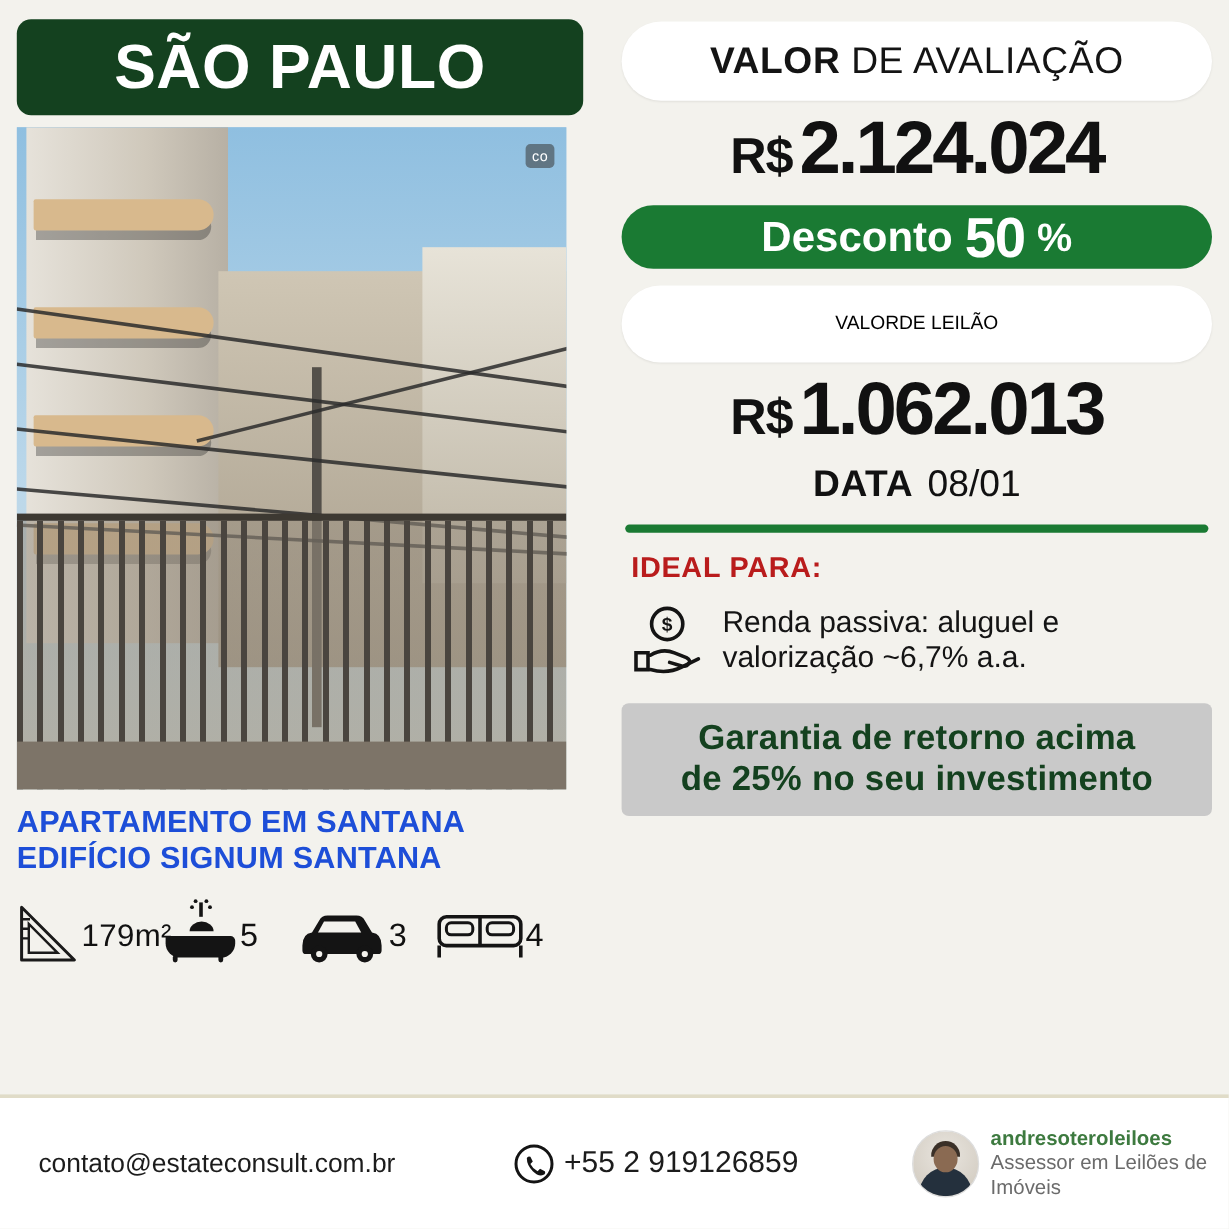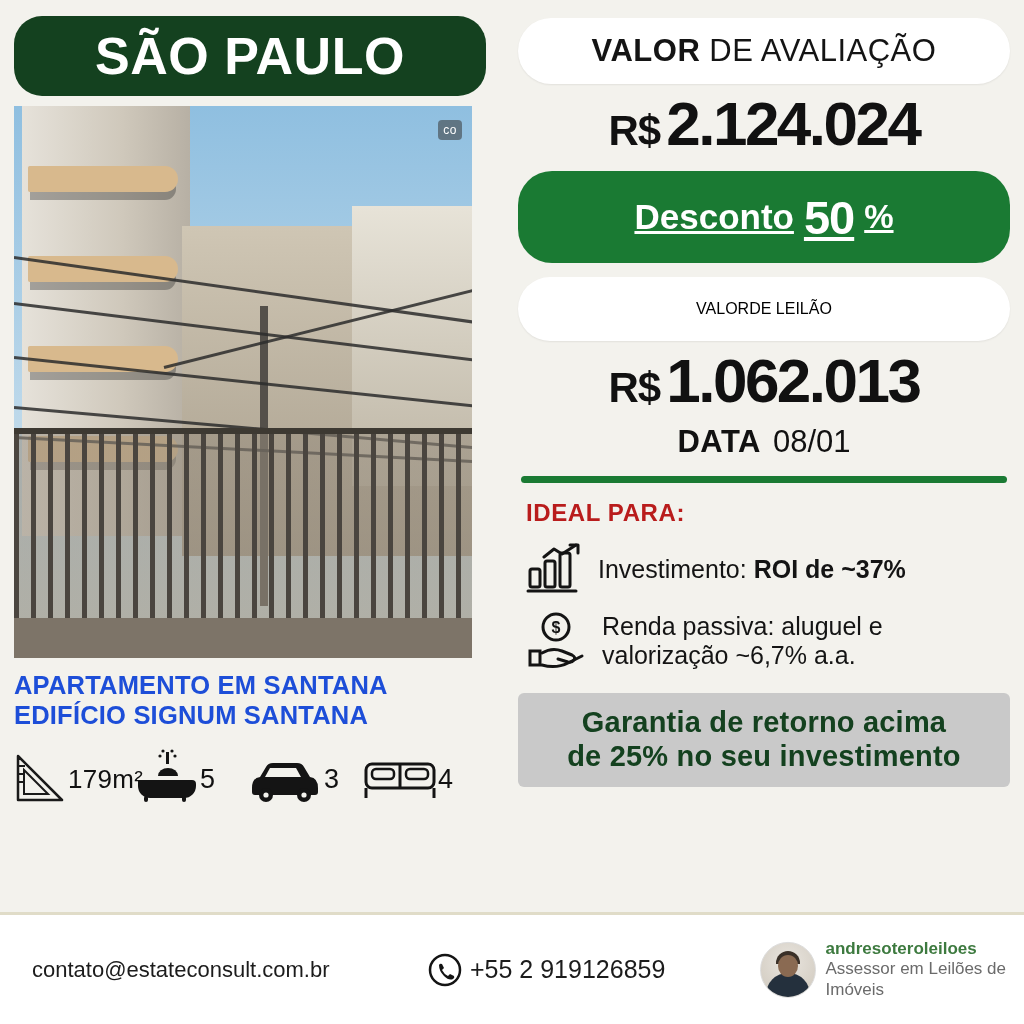--- a/index.html
+++ b/index.html
@@ -20,21 +20,21 @@
   
   .left {
     position: absolute;
     left: 14px;
     top: 16px;
     width: 472px;
   }
 
   .city-badge {
     background: #14411f;
-    border-radius: 28px;
+    border-radius: 12px;
     height: 80px;
     display: flex;
     align-items: center;
     justify-content: center;
     color: #ffffff;
     font-size: 52px;
     font-weight: bold;
     letter-spacing: 0.5px;
     padding: 0 20px;
   }
@@ -180,27 +180,26 @@
   }
   .big-value .cur { font-size: 42px; font-weight: bold; letter-spacing: -1px; }
   .big-value .num {
     font-size: 62px; font-weight: bold; letter-spacing: -2.5px; margin-left: 6px;
   }
 
   .discount {
     margin-top: 12px;
     background: #1a7a33;
     border-radius: 34px;
-    height: 92px;
+    height: 53px;
     display: flex;
     align-items: center;
     justify-content: center;
     color: #fff;
     gap: 10px;
-    text-decoration: underline;
   }
   .discount .lbl { font-size: 35px; font-weight: bold; }
   .discount .pct { font-size: 47px; font-weight: bold; letter-spacing: -1px; }
   .discount .sym { font-size: 33px; font-weight: bold; }
 
   .pill2 {
     margin-top: 14px;
     background: #ffffff;
     border-radius: 34px;
     height: 64px;
@@ -454,33 +453,20 @@
 
     <div class="date-line">
       <span class="k">DATA</span>
       <span class="v">08/01</span>
     </div>
 
     <div class="rule"></div>
 
     <div class="ideal-h">IDEAL PARA:</div>
 
-    <div class="bullet">
-      <span>
-        <svg width="58" height="52" viewBox="0 0 58 52">
-          <rect x="4" y="26" width="10" height="18" rx="2" fill="none" stroke="#141414" stroke-width="3"></rect>
-          <rect x="19" y="18" width="10" height="26" rx="2" fill="none" stroke="#141414" stroke-width="3"></rect>
-          <rect x="34" y="10" width="10" height="34" rx="2" fill="none" stroke="#141414" stroke-width="3"></rect>
-          <line x1="2" y1="48" x2="50" y2="48" stroke="#141414" stroke-width="3" stroke-linecap="round"></line>
-          <path d="M18 14 L28 6 L36 11 L50 2" fill="none" stroke="#141414" stroke-width="3" stroke-linecap="round" stroke-linejoin="round"></path>
-          <path d="M44 2 h8 v8" fill="none" stroke="#141414" stroke-width="3" stroke-linecap="round" stroke-linejoin="round"></path>
-        </svg>
-      </span>
-      <span class="txt"><span>Investimento: </span><b>ROI de ~37%</b></span>
-    </div>
 
     <div class="bullet">
       <span>
         <svg width="62" height="60" viewBox="0 0 62 60">
           <circle cx="30" cy="16" r="13" fill="none" stroke="#141414" stroke-width="3"></circle>
           <text x="30" y="22" text-anchor="middle" font-family="Liberation Sans, sans-serif" font-size="16" font-weight="bold" fill="#141414">$</text>
           <path d="M4 40 h10 v14 H4 z" fill="none" stroke="#141414" stroke-width="3"></path>
           <path d="M16 42 q10 -6 20 -2 l10 4 q4 2 2 5 q-2 3 -6 2 l-10 -3" fill="none" stroke="#141414" stroke-width="3" stroke-linecap="round" stroke-linejoin="round"></path>
           <path d="M16 54 q14 4 26 -2 l14 -7" fill="none" stroke="#141414" stroke-width="3" stroke-linecap="round"></path>
         </svg>

